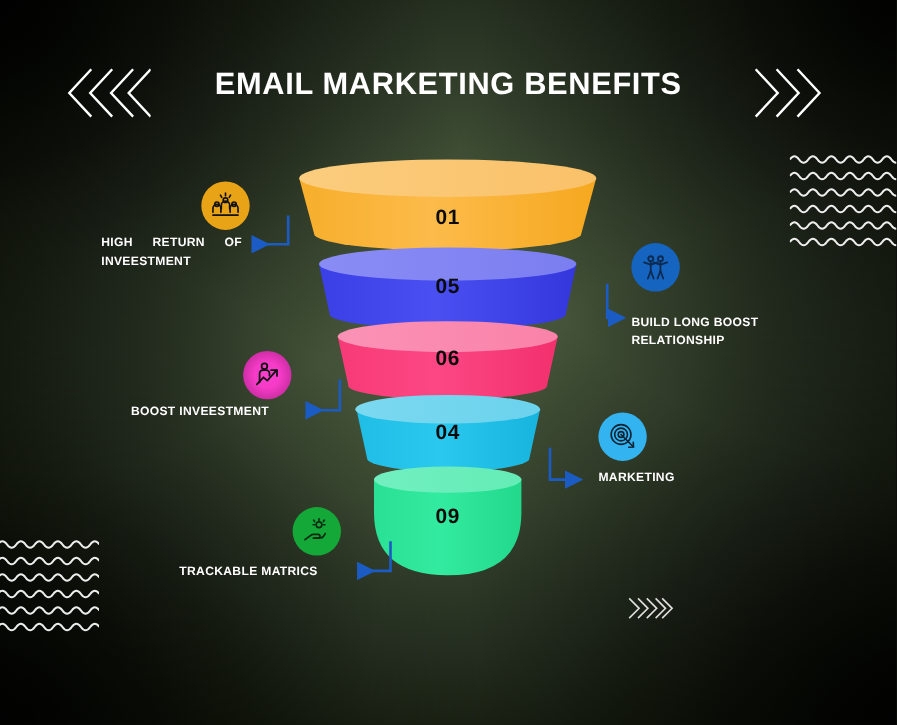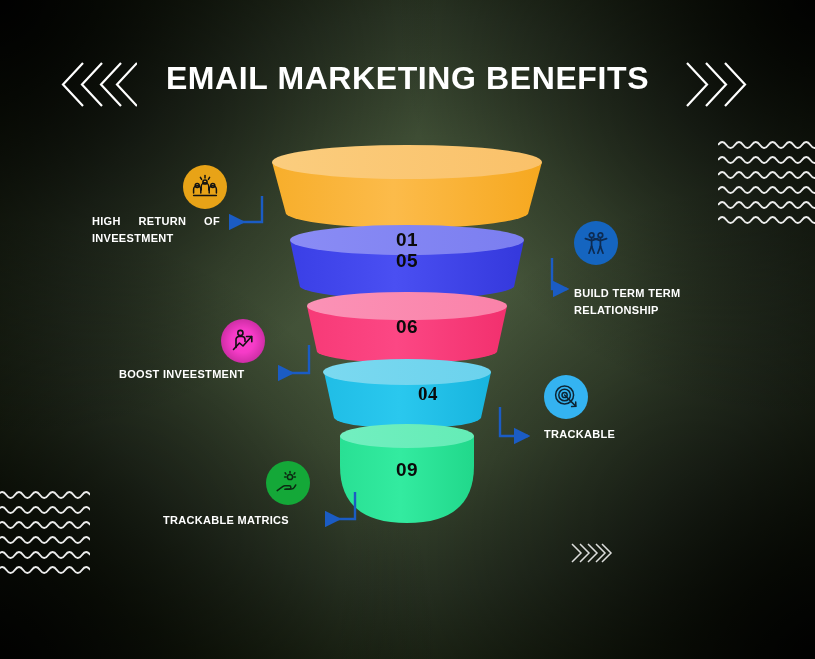--- a/index.html
+++ b/index.html
@@ -27,21 +27,21 @@
       radial-gradient(circle at 0% 100%, rgba(0,0,0,.90) 0%, rgba(0,0,0,0) 42%),
       radial-gradient(circle at 100% 100%, rgba(0,0,0,.93) 0%, rgba(0,0,0,0) 46%);
     pointer-events:none;
   }
 
   
   .title {
     position:absolute; left:0; right:0; top:60px;
     text-align:center;
     color:#ffffff;
-    font-size:32px;
+    font-size:28px;
     font-weight:bold;
     letter-spacing:.6px;
     z-index:6;
   }
 
   
   .deco { position:absolute; z-index:2; pointer-events:none; }
   #chev-left  { left:57px;  top:57px;  }
   #chev-right { left:681px; top:57px;  }
   #chev-bottom{ left:568px; top:540px; }
@@ -234,24 +234,24 @@
       <path d="M324,372 L334,418 A74,12 0 0 0 481,418 L491,372 Z" fill="url(#g4)"></path>
       <ellipse cx="407" cy="372" rx="84" ry="13" fill="url(#g4t)"></ellipse>
     </g>
 
     <g>
       <path d="M340,436 L340,466 Q340,523 407,523 Q474,523 474,466 L474,436 Z" fill="url(#g5)"></path>
       <ellipse cx="407" cy="436" rx="67" ry="12" fill="url(#g5t)"></ellipse>
     </g>
   </svg>
 
-  <div class="seg-num" style="left:367px; top:188px;margin-top:41px;">01</div>
+  <div class="seg-num" style="left:367px; top:188px;">01</div>
   <div class="seg-num" style="left:367px; top:250px;">05</div>
   <div class="seg-num" style="left:367px; top:316px;">06</div>
-  <div class="seg-num" style="left:388px; top:383px;font-family:Liberation Serif, serif;">04</div>
+  <div class="seg-num" style="left:367px; top:383px;">04</div>
   <div class="seg-num" style="left:367px; top:459px;">09</div>
 
   <svg id="connectors" width="815" height="659" viewBox="0 0 815 659">
     <defs>
       <marker id="arL" markerWidth="7" markerHeight="7" refX="6" refY="3.5" orient="auto">
         <path d="M7,0 L0,3.5 L7,7 Z" fill="#1B5CC4"></path>
       </marker>
       <marker id="arR" markerWidth="7" markerHeight="7" refX="6" refY="3.5" orient="auto">
         <path d="M0,0 L7,3.5 L0,7 Z" fill="#1B5CC4"></path>
       </marker>
@@ -300,21 +300,21 @@
           <line x1="8.6" y1="16.4" x2="6" y2="23.2"></line>
           <line x1="8.6" y1="16.4" x2="11.2" y2="23.2"></line>
           <circle cx="17.4" cy="5.2" r="2.3"></circle>
           <line x1="17.4" y1="7.8" x2="17.4" y2="16.4"></line>
           <path d="M11.2,8.6 L17.4,10.6 L23.6,8.6"></path>
           <line x1="17.4" y1="16.4" x2="14.8" y2="23.2"></line>
           <line x1="17.4" y1="16.4" x2="20" y2="23.2"></line>
         </g>
       </svg>
     </div>
-    <div class="label right" id="lbl-2">BUILD TERM TERM RELATIONSHIP</div>
+    <div class="label right" id="lbl-2">BUILD LONG BOOST RELATIONSHIP</div>
   </div>
 
   <div class="node">
     <div class="icon-circle" id="icon-3">
       <svg width="26" height="26" viewBox="0 0 26 26">
         <g fill="none" stroke="#111111" stroke-width="1.6" stroke-linecap="round" stroke-linejoin="round">
           <circle cx="10.4" cy="5" r="2.6"></circle>
           <path d="M6,19.5 L6,11.5 a3,3 0 0 1 3,-3 h3 a3,3 0 0 1 3,3 v2"></path>
           <path d="M3.5,21.5 L9.5,15 L13,18 L21.5,8.5"></path>
           <polyline points="16.5,8.5 21.8,8.5 21.8,13.8"></polyline>
@@ -329,21 +329,21 @@
       <svg width="26" height="26" viewBox="0 0 26 26">
         <g fill="none" stroke="#0d2433" stroke-width="1.5" stroke-linecap="round">
           <circle cx="11.6" cy="11" r="9"></circle>
           <circle cx="11.6" cy="11" r="5.8"></circle>
           <circle cx="11.6" cy="11" r="2.6"></circle>
           <line x1="11.6" y1="11" x2="22.5" y2="21.9"></line>
           <polyline points="18.6,22.6 22.9,22.4 22.7,18.1"></polyline>
         </g>
       </svg>
     </div>
-    <div class="label right" id="lbl-4">TRACKABLE</div>
+    <div class="label right" id="lbl-4">MARKETING</div>
   </div>
 
   <div class="node">
     <div class="icon-circle" id="icon-5">
       <svg width="26" height="26" viewBox="0 0 26 26">
         <g fill="none" stroke="#0c2a12" stroke-width="1.5" stroke-linecap="round">
           <circle cx="15" cy="7" r="2.6"></circle>
           <line x1="15" y1="1.6" x2="15" y2="3.1"></line>
           <line x1="19.9" y1="2.8" x2="19" y2="4.1"></line>
           <line x1="10.1" y1="2.8" x2="11" y2="4.1"></line>

